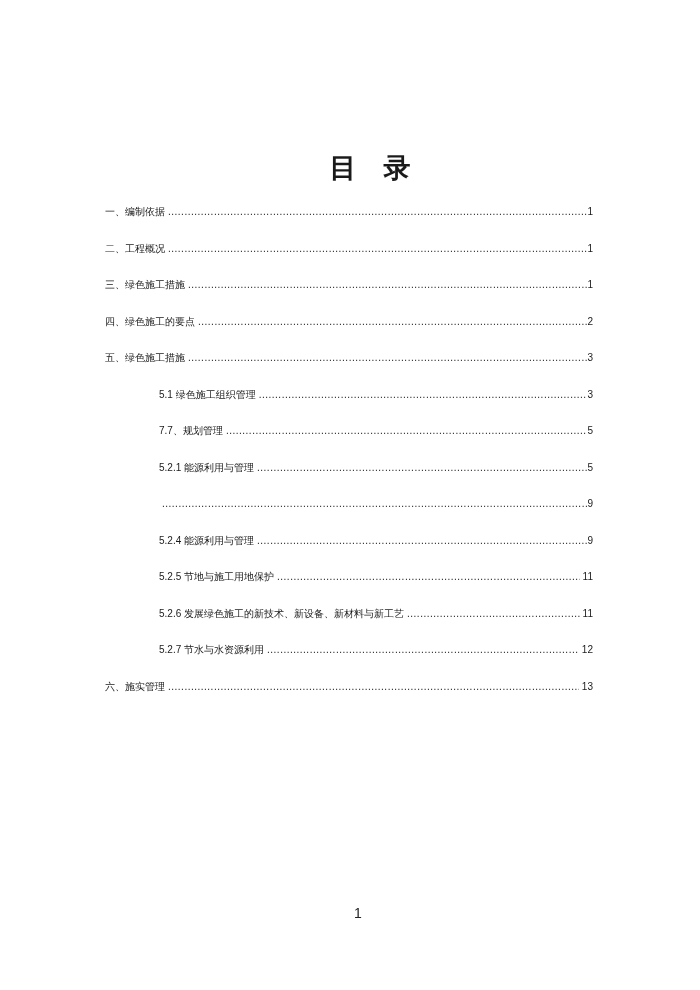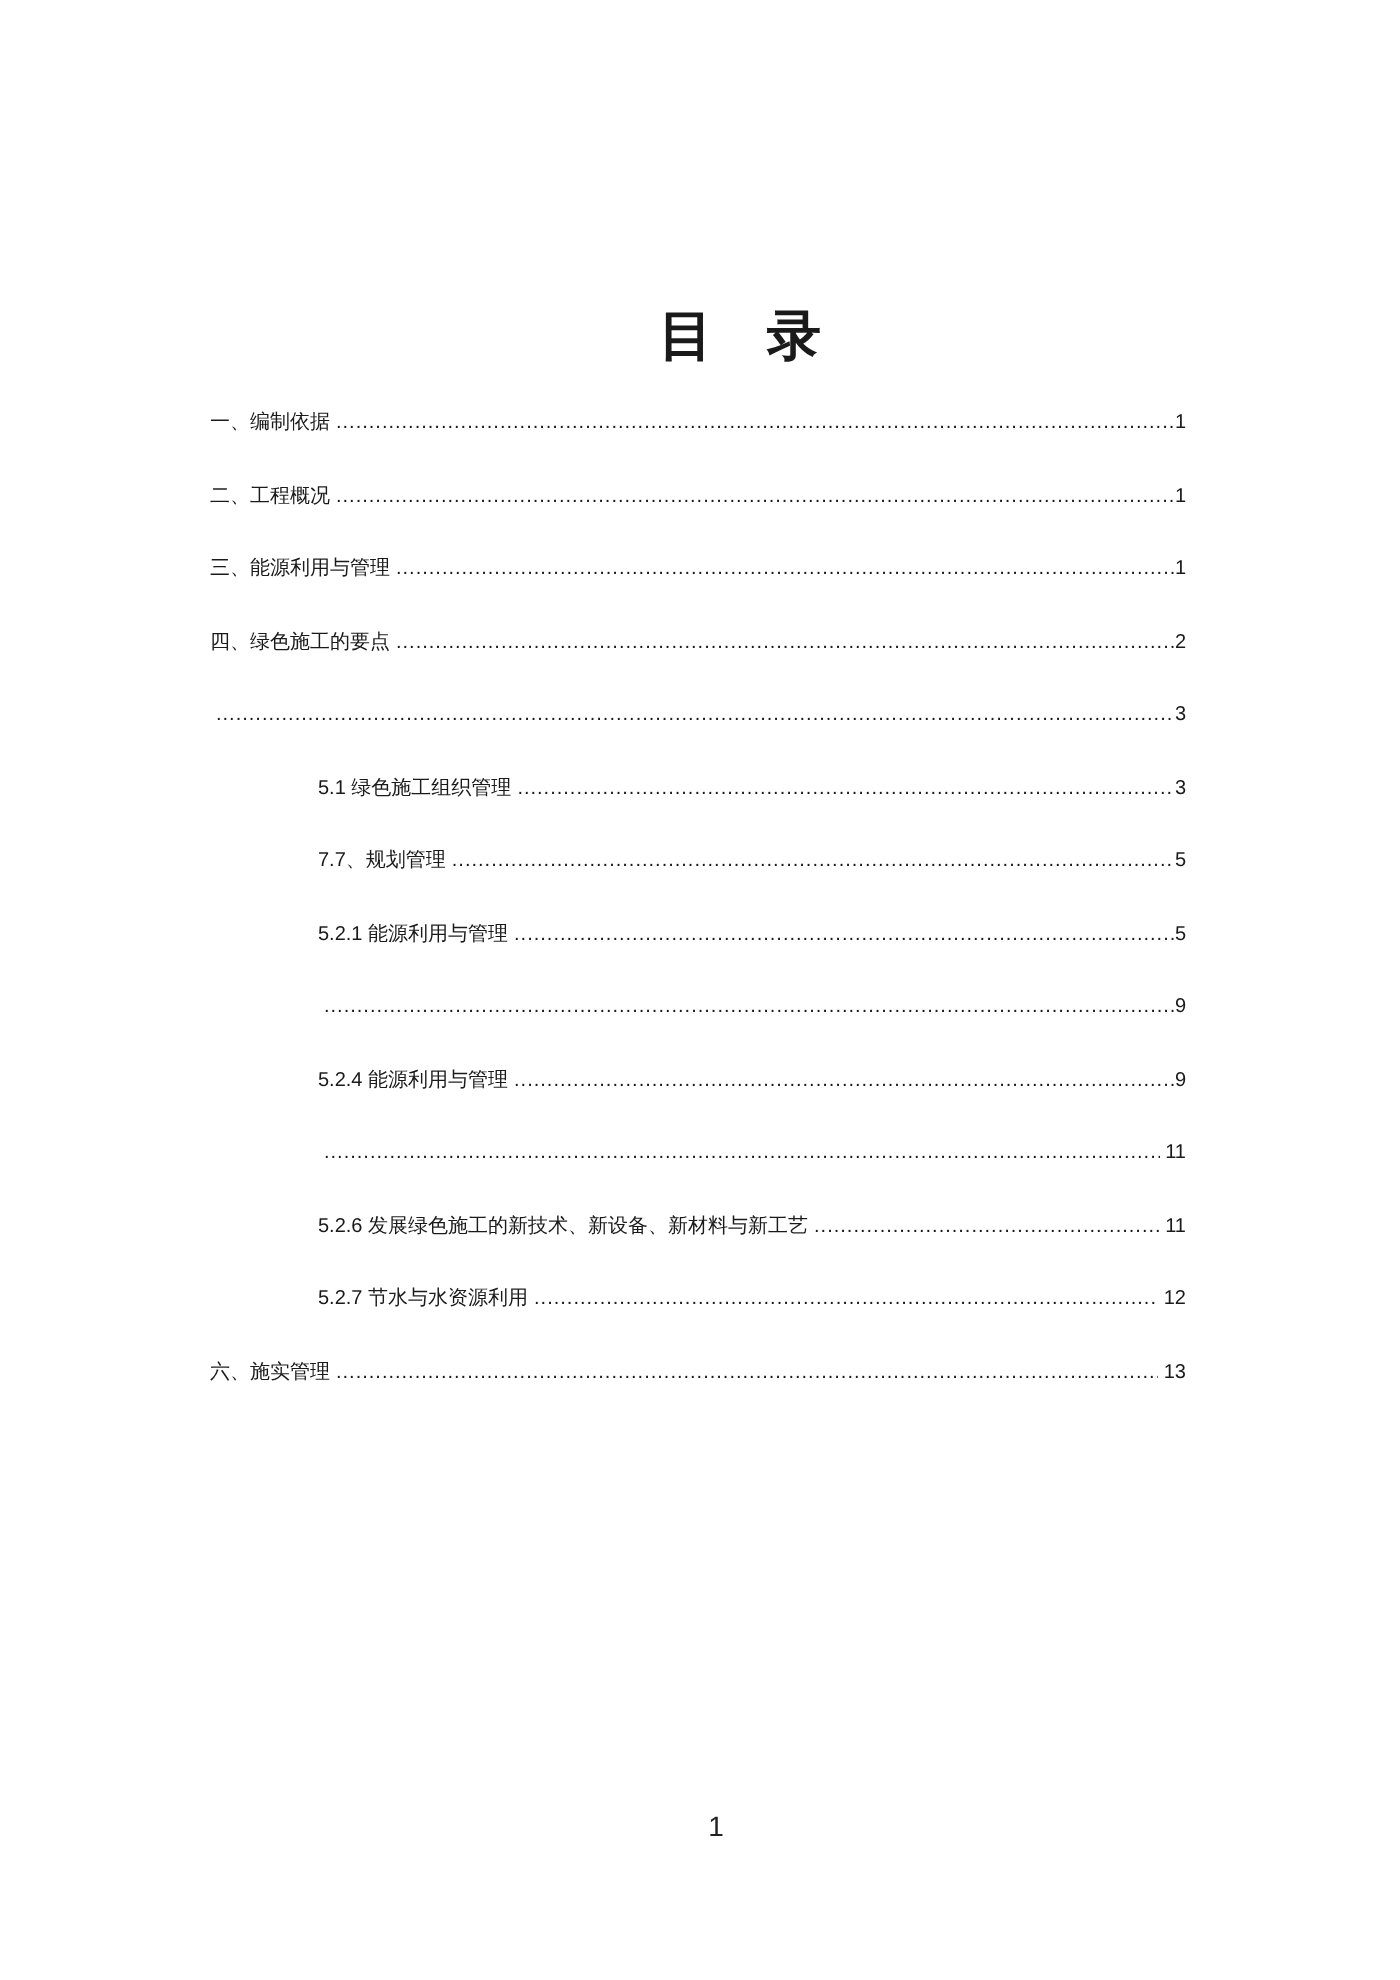--- a/index.html
+++ b/index.html
@@ -78,32 +78,33 @@
       <span class="toc-page">1</span>
     </div>
 
     <div class="toc-row level-1">
       <span class="toc-label">二、工程概况</span>
       <span class="toc-dots"></span>
       <span class="toc-page">1</span>
     </div>
 
     <div class="toc-row level-1">
-      <span class="toc-label">三、能源利用与管理</span>
+      <span class="toc-label">三、绿色施工措施</span>
       <span class="toc-dots"></span>
       <span class="toc-page">1</span>
     </div>
 
     <div class="toc-row level-1">
       <span class="toc-label">四、绿色施工的要点</span>
       <span class="toc-dots"></span>
       <span class="toc-page">2</span>
     </div>
 
     <div class="toc-row level-1">
+      <span class="toc-label">五、绿色施工措施</span>
       <span class="toc-dots"></span>
       <span class="toc-page">3</span>
     </div>
 
     <div class="toc-row level-2">
       <span class="toc-label">5.1 绿色施工组织管理</span>
       <span class="toc-dots"></span>
       <span class="toc-page">3</span>
     </div>
 
@@ -125,20 +126,21 @@
       <span class="toc-page">9</span>
     </div>
 
     <div class="toc-row level-2">
       <span class="toc-label">5.2.4 能源利用与管理</span>
       <span class="toc-dots"></span>
       <span class="toc-page">9</span>
     </div>
 
     <div class="toc-row level-2">
+      <span class="toc-label">5.2.5 节地与施工用地保护</span>
       <span class="toc-dots"></span>
       <span class="toc-page"> 11</span>
     </div>
 
     <div class="toc-row level-2">
       <span class="toc-label">5.2.6 发展绿色施工的新技术、新设备、新材料与新工艺</span>
       <span class="toc-dots"></span>
       <span class="toc-page"> 11</span>
     </div>
 

